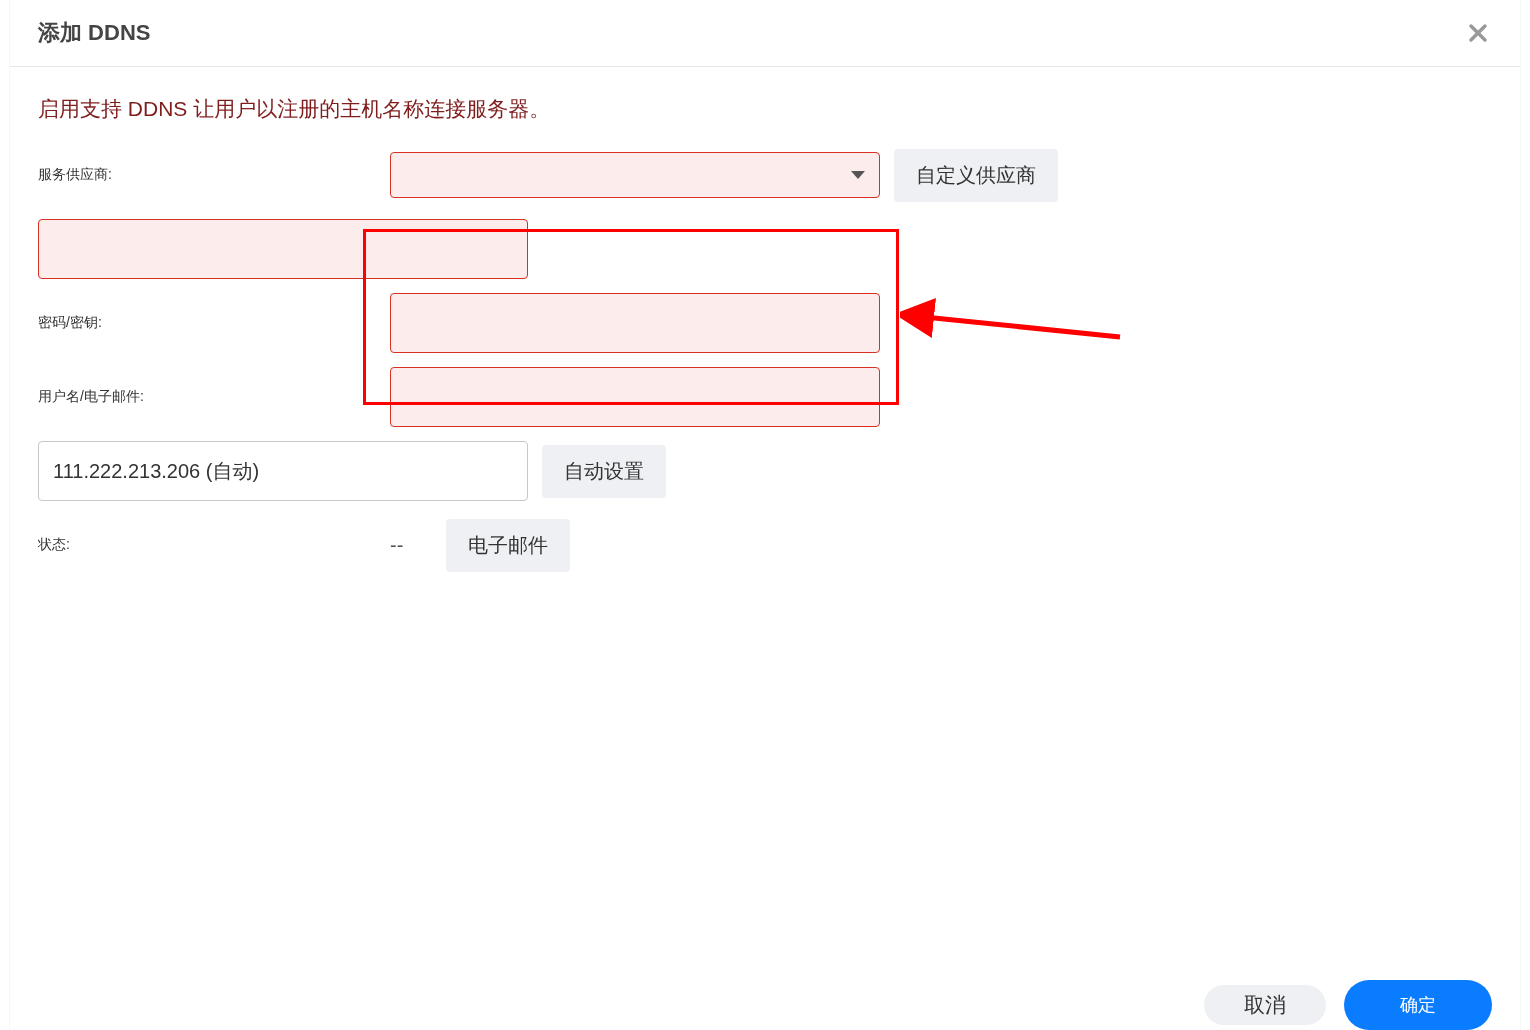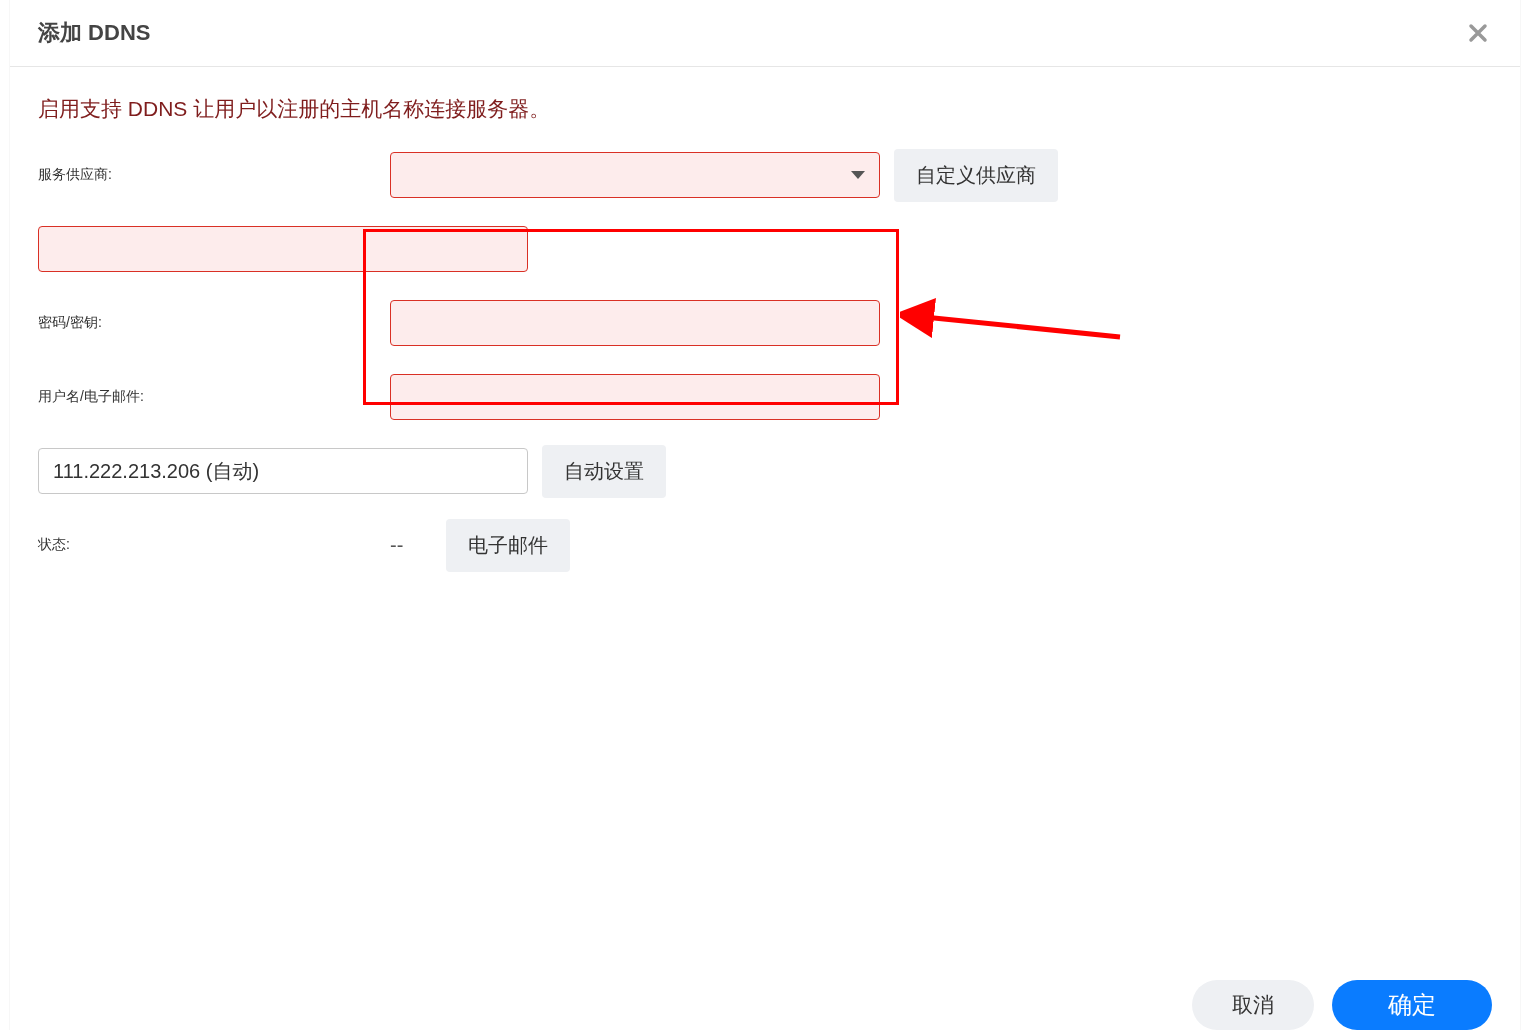--- a/index.html
+++ b/index.html
@@ -102,21 +102,21 @@
       top: 50%;
       transform: translateY(-50%);
       width: 0;
       height: 0;
       border-left: 7px solid transparent;
       border-right: 7px solid transparent;
       border-top: 8px solid #555;
     }
     .text-input {
       width: 100%;
-      height: 46px;
+      height: 60px;
       border: 1px solid #d93025;
       background: #fdecec;
       border-radius: 4px;
       padding: 0 14px;
       font-size: 20px;
       color: #333;
       outline: none;
     }
     .text-input.normal {
       border: 1px solid #c8c8c8;
@@ -154,39 +154,39 @@
       display: flex;
       justify-content: flex-end;
       align-items: center;
       gap: 18px;
       padding: 16px 28px 0px 28px;
     }
     .btn-cancel {
       display: inline-flex;
       align-items: center;
       justify-content: center;
-      height: 50px;
+      height: 40px;
       padding: 0 40px;
       background: #eef0f3;
       color: #333;
       border-radius: 25px;
       font-size: 21px;
       cursor: pointer;
       border: none;
     }
     .btn-ok {
       display: inline-flex;
       align-items: center;
       justify-content: center;
       height: 50px;
       padding: 0 56px;
       background: #0a7cff;
       color: #fff;
       border-radius: 25px;
-      font-size: 24px;
+      font-size: 18px;
       cursor: pointer;
       border: none;
     }
     .row-gap { margin-bottom: 14px; }
   </style>
 </head>
 <body>
 
 <div class="dialog">
 

